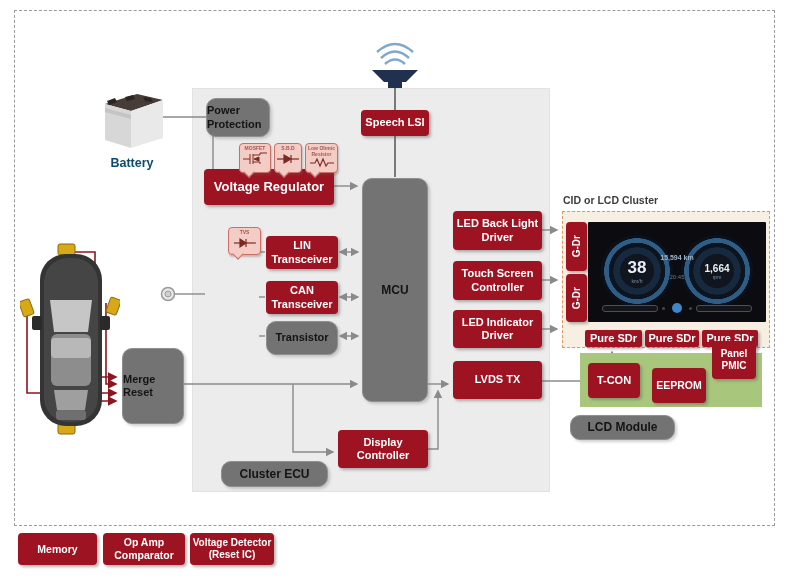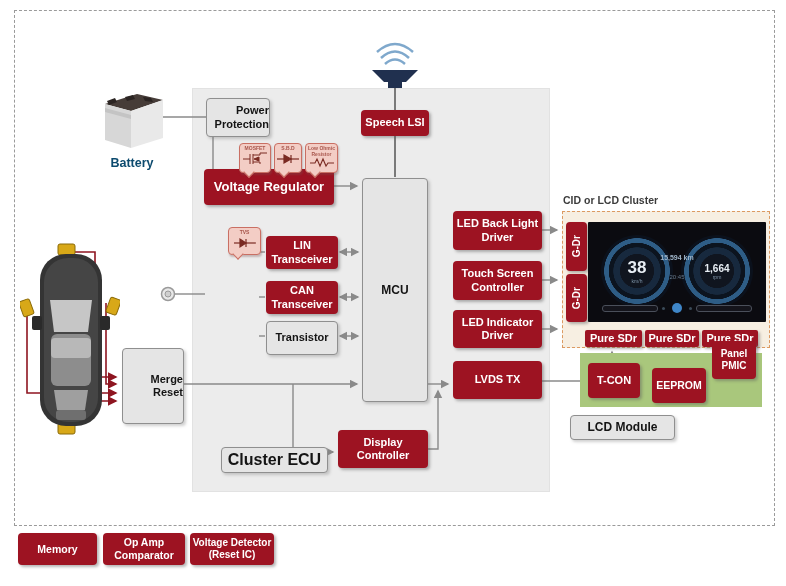--- a/index.html
+++ b/index.html
@@ -18,24 +18,24 @@
   }
   #lines { position:absolute; left:0; top:0; width:786px; height:586px; z-index:1; }
   .redbox {
     position:absolute; background:#9d1322; color:#ffffff; font-weight:700;
     font-size:11px; line-height:1.2; display:flex; align-items:center;
     justify-content:center; text-align:center; border-radius:4px;
     box-shadow:2px 2px 3px rgba(90,90,90,.45); box-sizing:border-box;
     padding:2px; z-index:2;
   }
   .whitebox {
-    position:absolute; background:#e5e5e5; border:1.5px solid #8f8f8f;
-    border-radius:4px; color:#141414; font-weight:700; font-size:11px;
+    position:absolute; background:#737373; border:1.5px solid #8f8f8f;
+    border-radius:10px; color:#141414; font-weight:700; font-size:11px;
     line-height:1.2; display:flex; align-items:center; justify-content:center;
-    text-align:right; box-shadow:2px 2px 3px rgba(120,120,120,.35);
+    text-align:left; box-shadow:2px 2px 3px rgba(120,120,120,.35);
     box-sizing:border-box; z-index:2;
   }
   .chip {
     position:absolute; background:#f3cdc5; border:1px solid #c96f63;
     border-radius:4px; color:#a8564c; font-weight:700; font-size:5px;
     line-height:1.1; text-align:center; z-index:3;
     box-shadow:1px 2px 2px rgba(120,80,80,.35); padding:2px 1px 1px 1px;
     box-sizing:border-box;
   }
   .chip::after {
@@ -242,21 +242,21 @@
   <div class="whitebox" style="left:362px;top:178px;width:66px;height:224px;font-size:12px">
     <span>MCU</span>
   </div>
 
   <div class="whitebox" style="left:122px;top:348px;width:62px;height:76px">
     <span>Merge Reset</span>
   </div>
   <div class="redbox" style="left:338px;top:430px;width:90px;height:38px">
     <span>Display Controller</span>
   </div>
-  <div class="whitebox" style="left:221px;top:447px;width:107px;height:26px;font-size:16px">
+  <div class="whitebox" style="left:221px;top:461px;width:107px;height:26px;font-size:12px">
     <span>Cluster ECU</span>
   </div>
 
   <div class="redbox" style="left:453px;top:211px;width:89px;height:39px">
     <span>LED Back Light Driver</span>
   </div>
   <div class="redbox" style="left:453px;top:261px;width:89px;height:39px">
     <span>Touch Screen Controller</span>
   </div>
   <div class="redbox" style="left:453px;top:310px;width:89px;height:38px">

